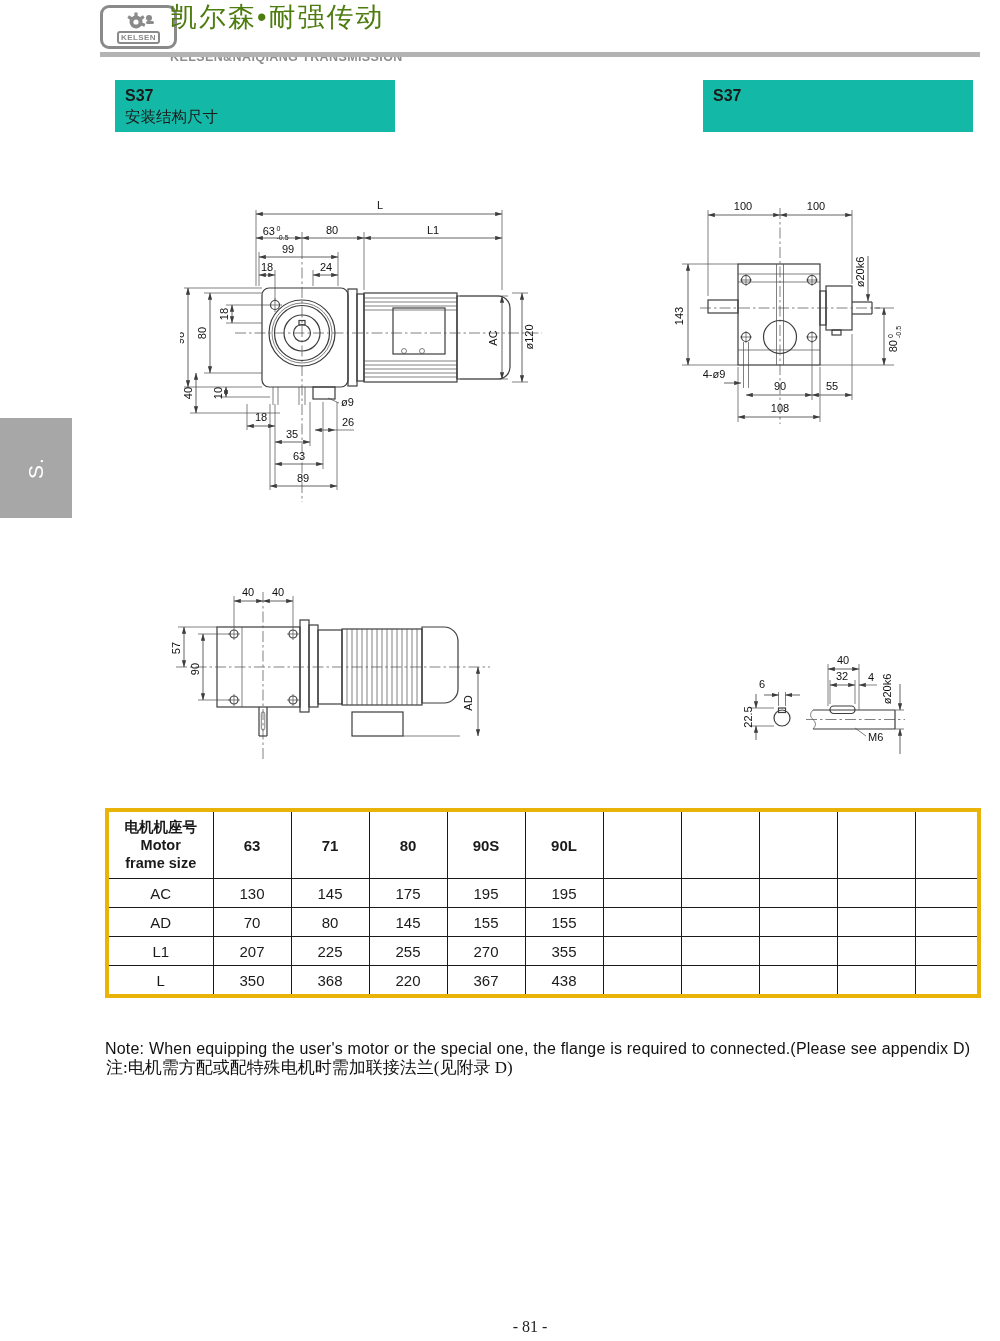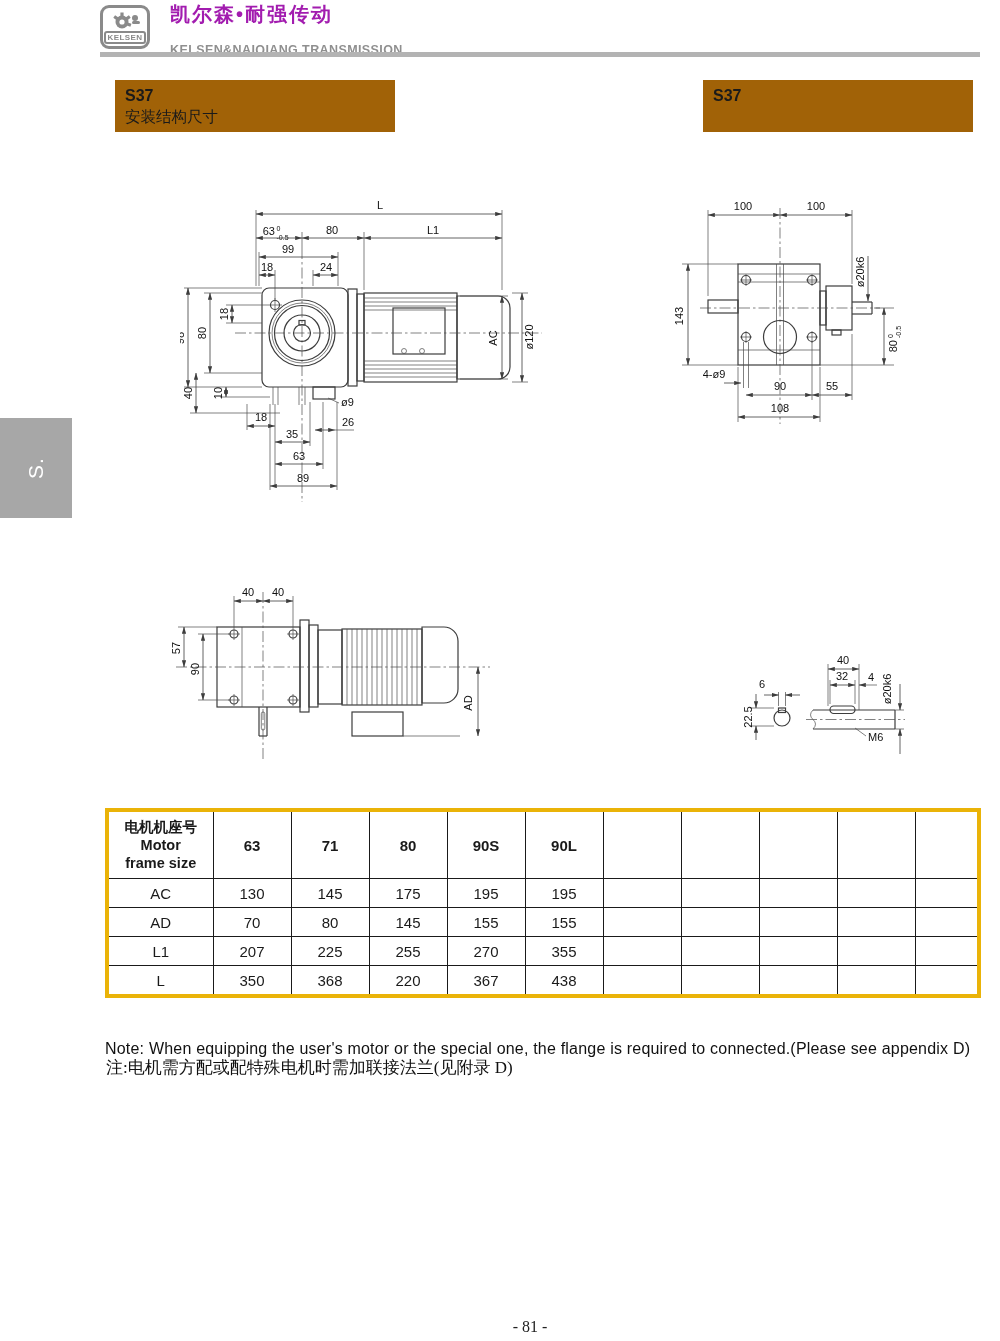--- a/index.html
+++ b/index.html
@@ -1,33 +1,33 @@
 <!DOCTYPE html>
 <html><head>
 <meta charset="utf-8">
 <style>
   html,body{margin:0;padding:0;background:#e8e8e8;}
   .page{position:relative;width:1000px;height:1341px;background:#ffffff;margin:0 auto;
         font-family:"Liberation Sans",sans-serif;color:#1a1a1a;overflow:hidden;}
   
-  .logo-box{position:absolute;left:100px;top:5px;width:50px;height:44px;
+  .logo-box{position:absolute;left:100px;top:5px;width:77px;height:44px;
             border:3px solid #8a8a8a;border-radius:9px;box-sizing:border-box;
             display:flex;flex-direction:column;align-items:center;justify-content:flex-end;}
   .logo-badge{font-size:8px;font-weight:bold;color:#8a8a8a;border:2px solid #8a8a8a;
               border-radius:3px;padding:0 2px;margin-bottom:2px;letter-spacing:.4px;line-height:9px;}
   .brand{position:absolute;left:170px;top:4px;line-height:1;}
-  .brand-cn{font-size:20px;font-weight:bold;color:#a21caf;letter-spacing:2px;}
+  .brand-cn{font-size:27px;font-weight:normal;color:#4d7c0f;letter-spacing:2px;}
   .brand-en{font-size:12.5px;font-weight:bold;color:#8f8f8f;letter-spacing:.4px;margin-top:20px;}
   .header-rule{position:absolute;left:100px;top:52px;width:880px;height:5px;background:#b3b3b3;}
   
   .side-tab{position:absolute;left:0;top:418px;width:72px;height:100px;background:#a7a7a7;
             display:flex;align-items:center;justify-content:center;}
   .side-tab span{color:#ffffff;font-size:21px;transform:rotate(-90deg);letter-spacing:1px;}
   
-  .title-block{position:absolute;top:80px;height:52px;background:#a16207;
+  .title-block{position:absolute;top:80px;height:52px;background:#14b8a6;
                padding:5px 0 0 10px;box-sizing:border-box;}
   .title-left{left:115px;width:280px;}
   .title-right{left:703px;width:270px;}
   .title-block .model{font-size:16px;font-weight:bold;line-height:21px;}
   .title-block .subtitle{font-size:15.5px;font-weight:normal;line-height:22px;}
   
   .drawing{position:absolute;}
   .oln{fill:none;stroke:#3d3d3d;stroke-width:1.2;}
   .thin{fill:none;stroke:#4a4a4a;stroke-width:0.7;}
   .dim{fill:none;stroke:#3d3d3d;stroke-width:0.8;}

